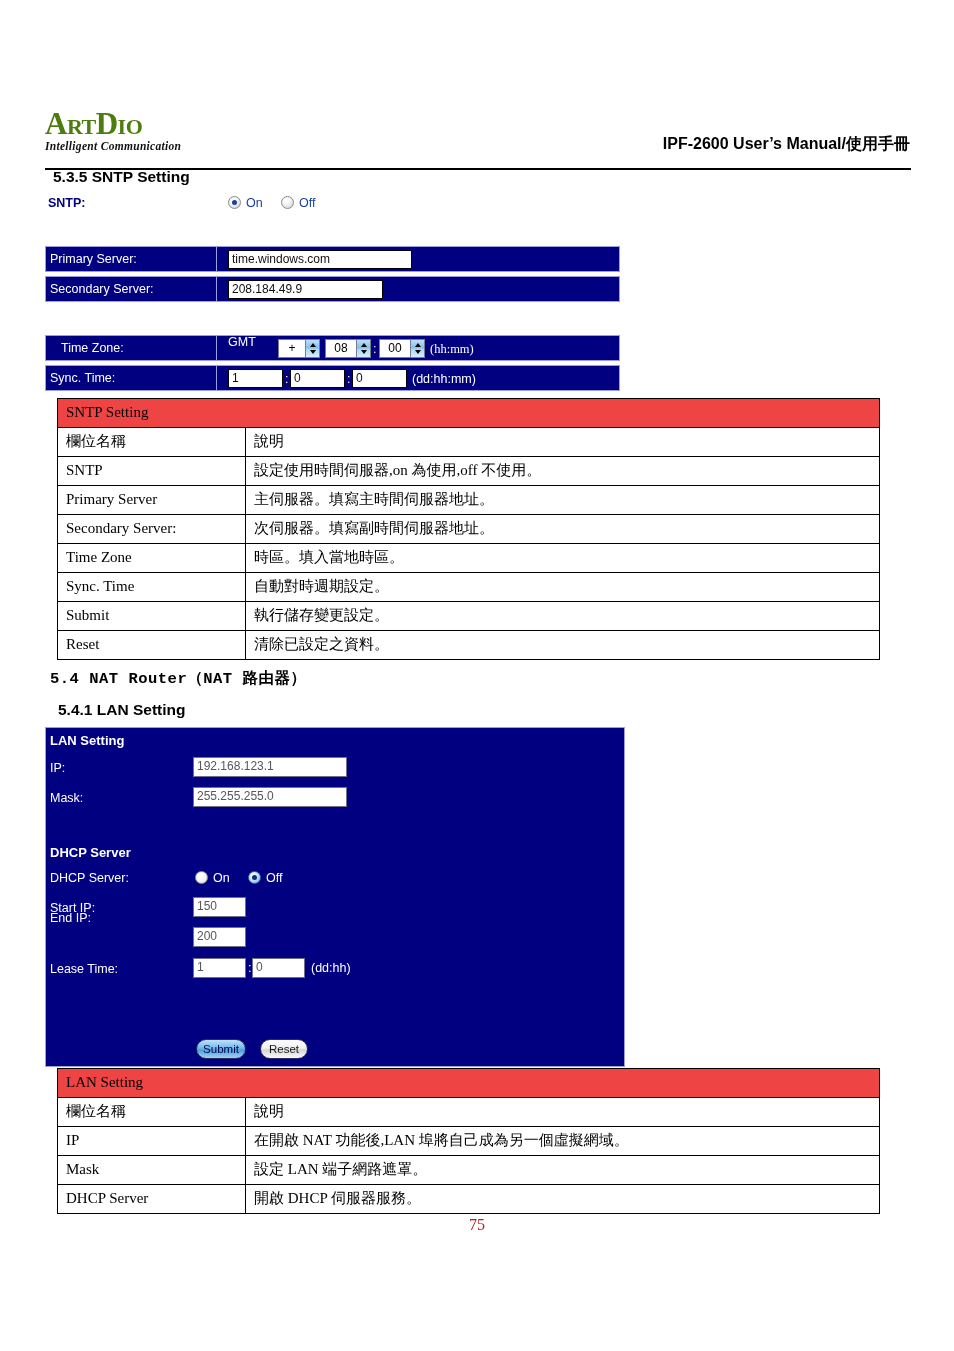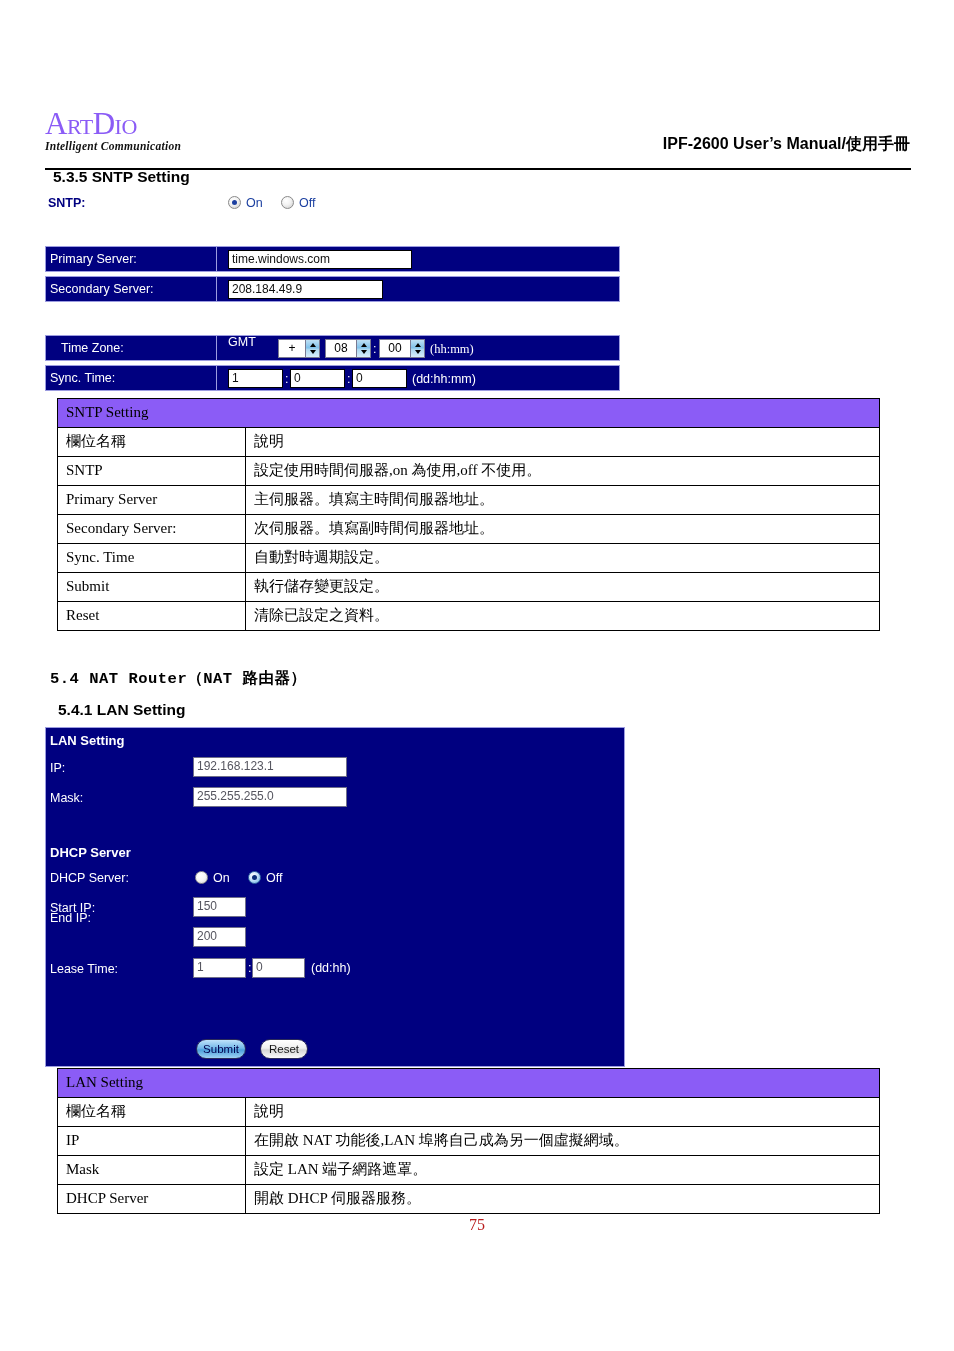--- a/index.html
+++ b/index.html
@@ -26,24 +26,24 @@
   }
   .logo-block {
     position: absolute;
     left: 0;
     top: 0;
     width: 210px;
   }
   .logo-main {
     font-family: "Liberation Serif", "DejaVu Serif", serif;
     font-size: 31px;
-    font-weight: normal;
+    font-weight: bold;
     letter-spacing: -0.5px;
     line-height: 1;
-    color: #8b5cf6;
+    color: #4d7c0f;
     white-space: nowrap;
   }
   .logo-main .sm {
     font-size: 22px;
   }
   .logo-tag {
     font-family: "Liberation Serif", "DejaVu Serif", serif;
     font-style: italic;
     font-weight: bold;
     font-size: 11.5px;
@@ -288,21 +288,21 @@
   .desc-table td {
     border: 1px solid #000000;
     padding: 3px 6px 4px 8px;
     font-size: 15px;
     line-height: 1.15;
     color: #000000;
     vertical-align: middle;
     height: 21px;
   }
   .desc-table tr.head td {
-    background: #8b5cf6;
+    background: #ef4444;
   }
   .col-a { width: 188px; }
   .col-b { width: 634px; }
 
   
   .page-number {
     position: absolute;
     left: 0;
     top: 1216px;
     width: 954px;
@@ -392,20 +392,24 @@
     </tr>
     <tr>
       <td>Primary Server</td>
       <td>主伺服器。填寫主時間伺服器地址。</td>
     </tr>
     <tr>
       <td>Secondary Server:</td>
       <td>次伺服器。填寫副時間伺服器地址。</td>
     </tr>
     <tr>
+      <td>Time Zone</td>
+      <td>時區。填入當地時區。</td>
+    </tr>
+    <tr>
       <td>Sync. Time</td>
       <td>自動對時週期設定。</td>
     </tr>
     <tr>
       <td>Submit</td>
       <td>執行儲存變更設定。</td>
     </tr>
     <tr>
       <td>Reset</td>
       <td>清除已設定之資料。</td>

